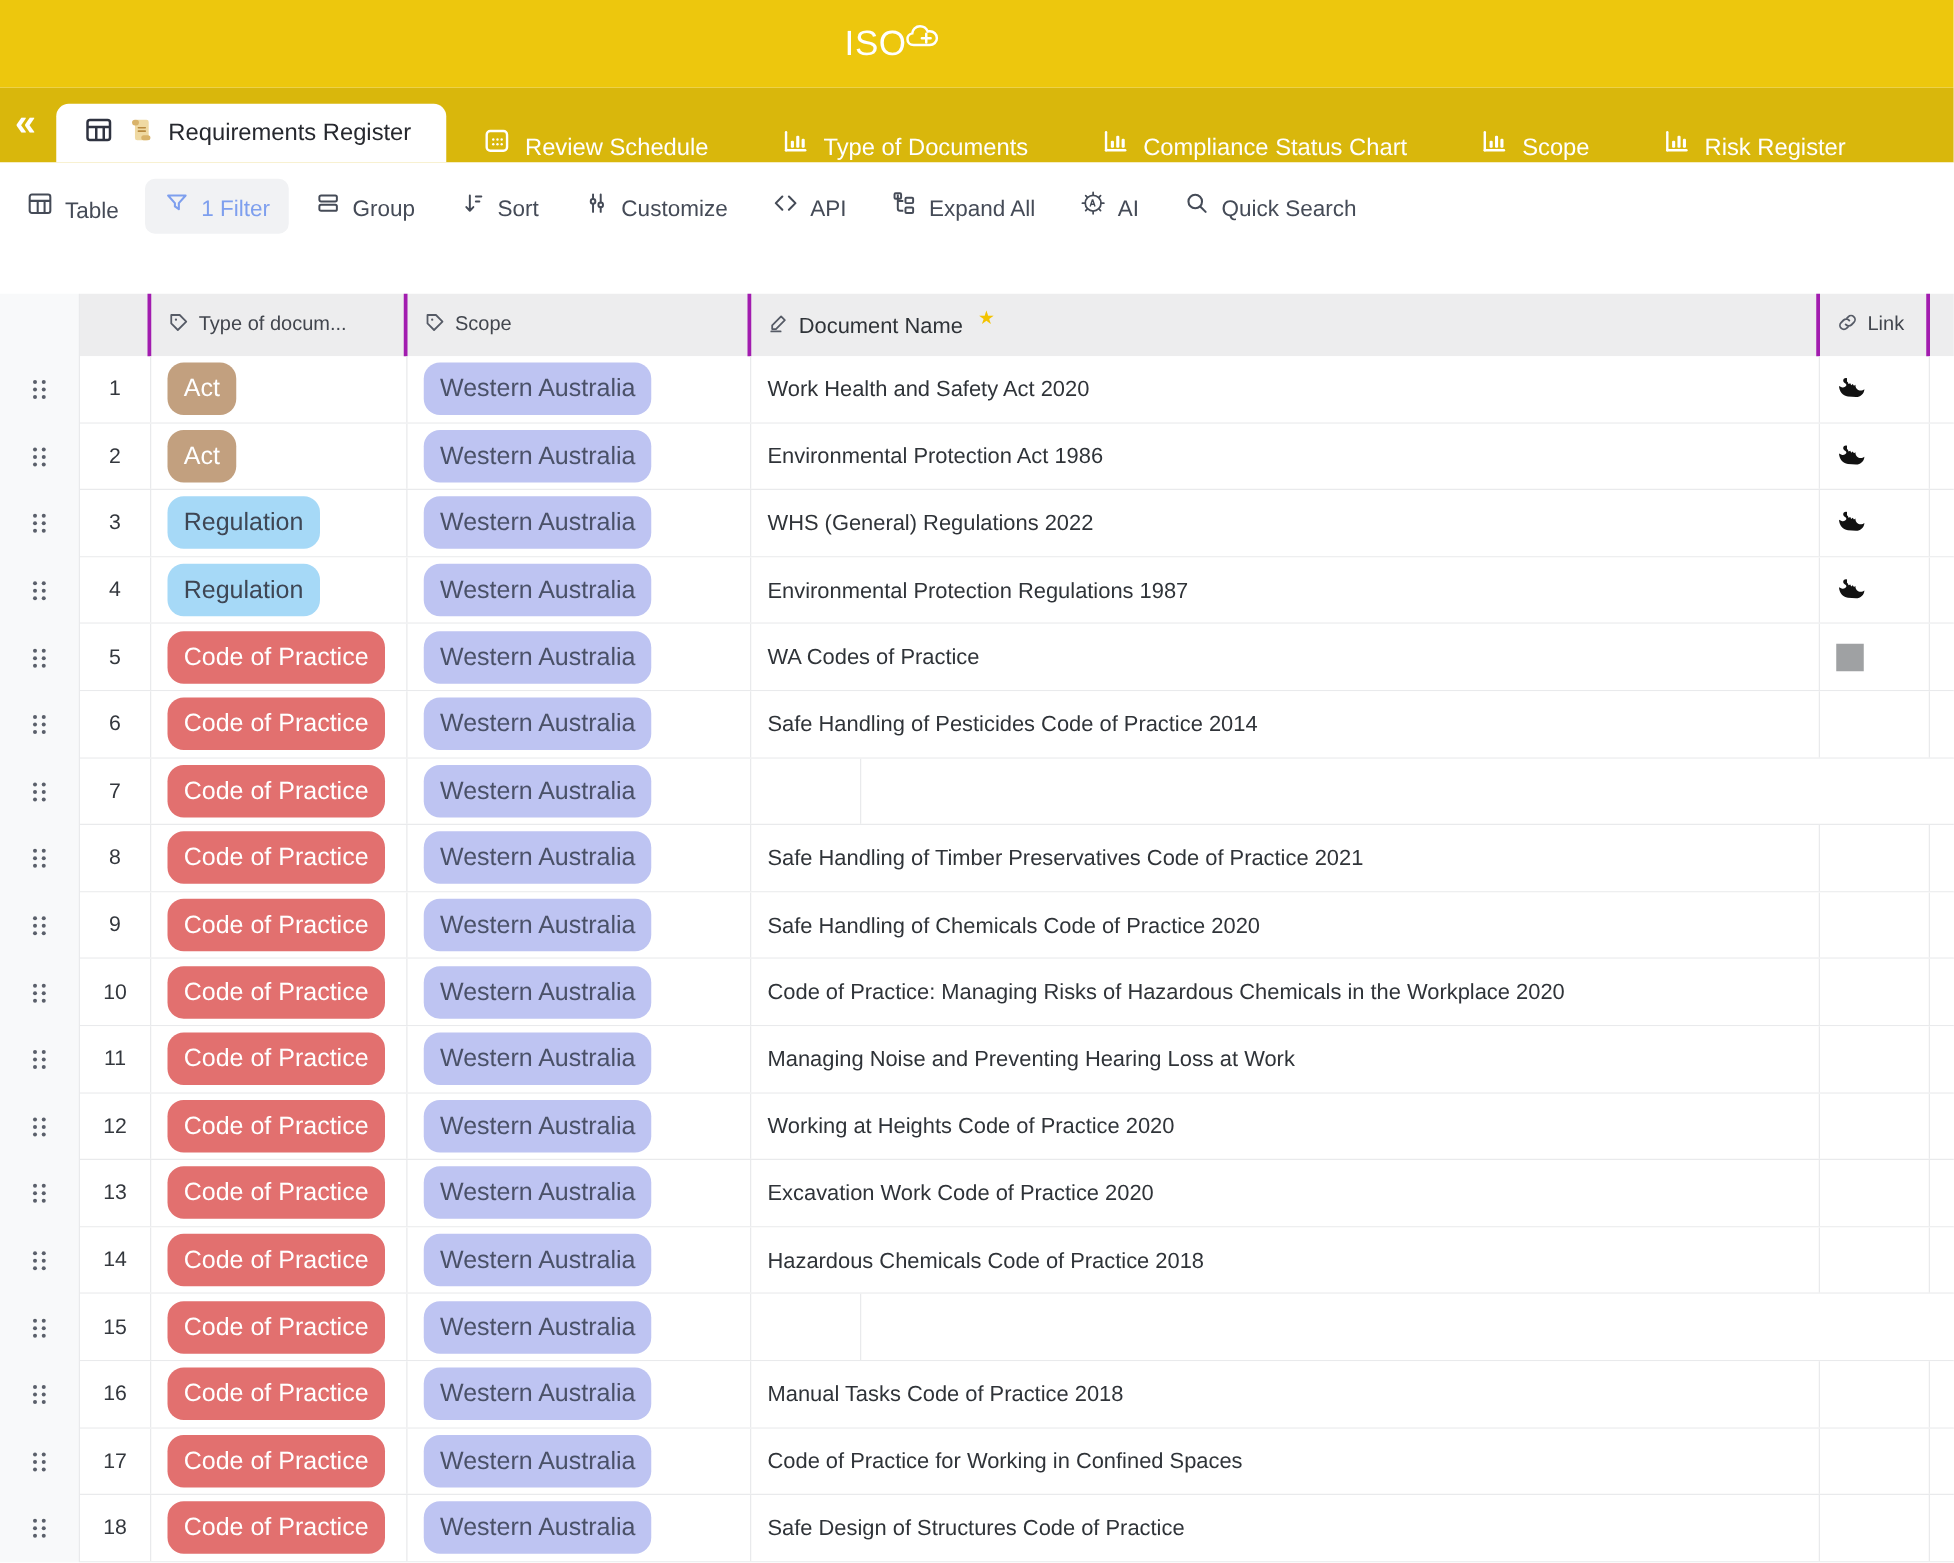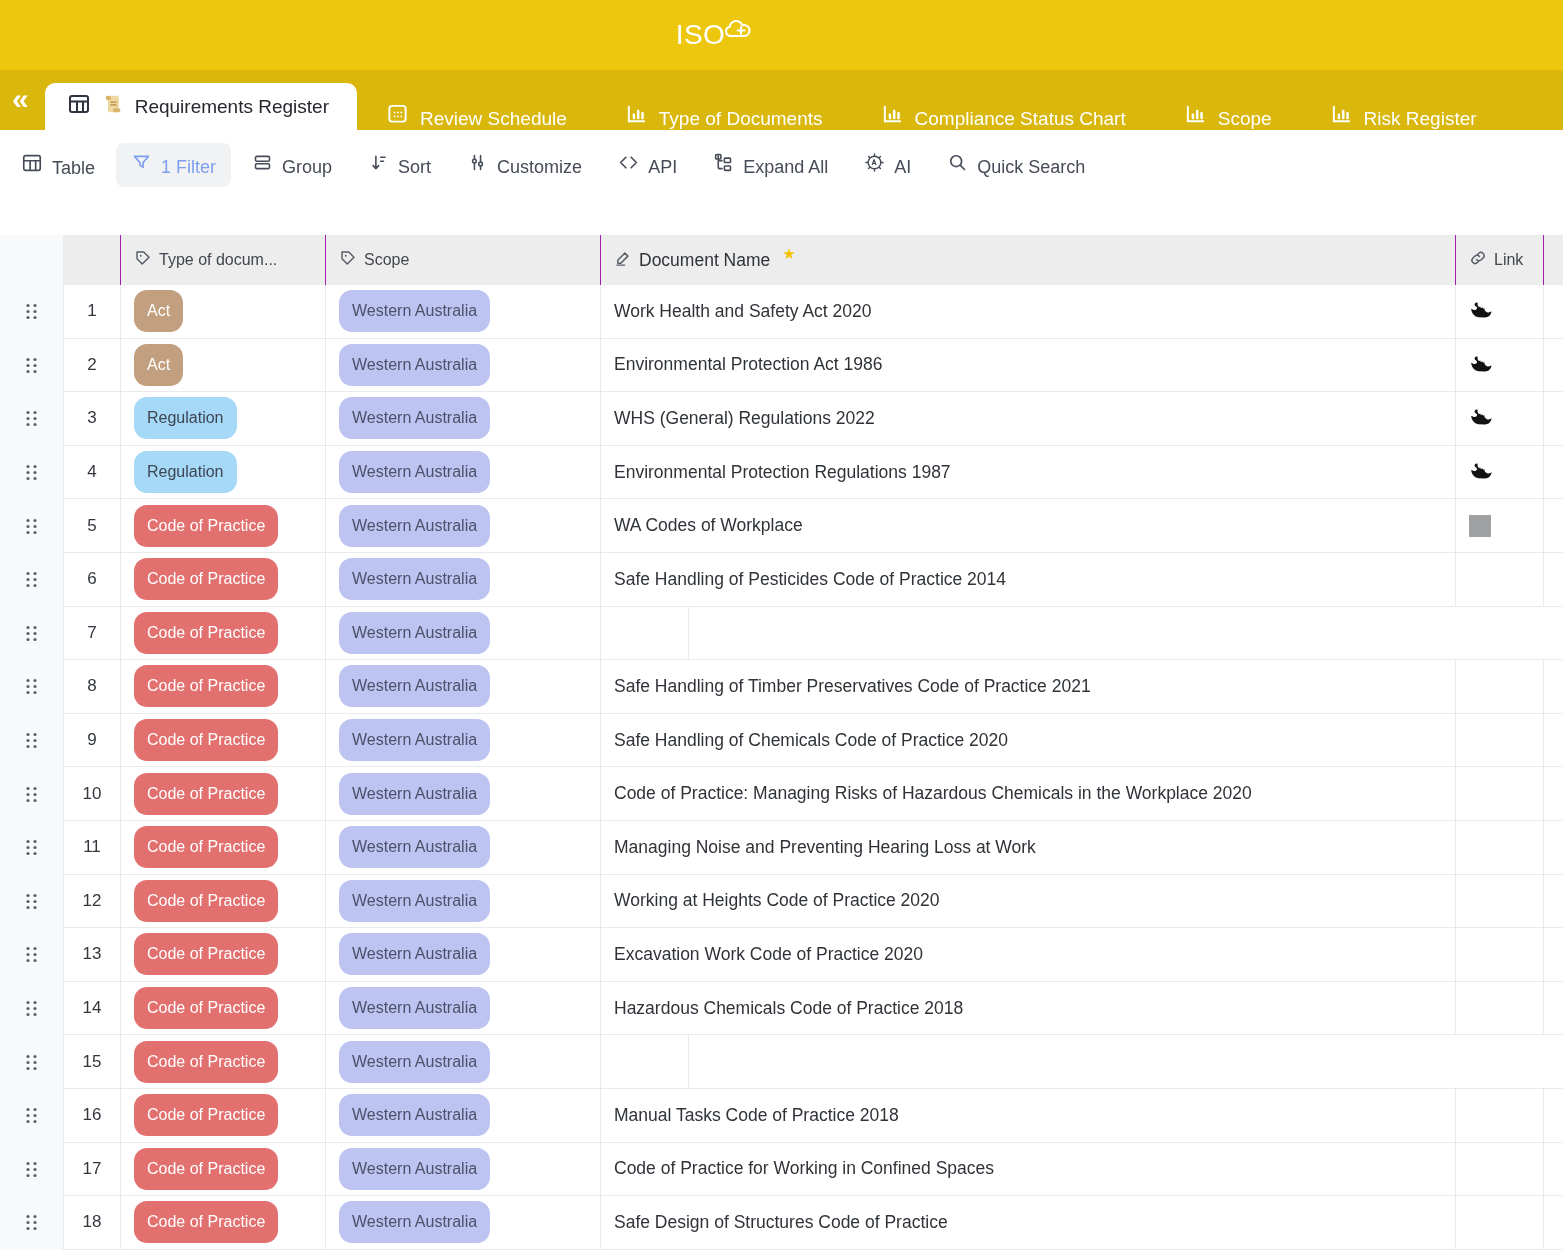--- a/index.html
+++ b/index.html
@@ -32,30 +32,30 @@
   .titem{display:flex;align-items:flex-end;gap:9px;margin-right:36px;cursor:pointer}
   .titem svg{flex:0 0 auto}
   .filter-chip{background:#F1F2F4;border-radius:8px;padding:9px 15px;color:var(--c-filter);margin-left:-15px;margin-right:21px}
   
   .table-area{display:flex;margin-top:35px;height:1015px}
   .gutter{width:63px;background:#F8F9FA;flex:0 0 63px}
   .gutter .spacer{height:50px}
   .handle{height:53.6px;display:flex;align-items:center;justify-content:center;cursor:grab}
   .grid{flex:1;border-left:1px solid var(--c-border)}
   .headrow{display:flex;height:50px;background:var(--c-headerbg)}
-  .hcell{display:flex;align-items:center;gap:7px;font-size:16px;color:#42464E;border-right:1px solid #a21caf;padding-left:13px;cursor:pointer}
+  .hcell{display:flex;align-items:center;gap:7px;font-size:16px;color:#42464E;border-right:3px solid #a21caf;padding-left:13px;cursor:pointer}
   .row{display:flex;height:53.6px;border-bottom:1px solid var(--c-border);background:#fff}
   .cell{display:flex;align-items:center;border-right:1px solid var(--c-border);padding-left:13px;overflow:hidden}
   .c-num{width:57px;flex:0 0 57px;justify-content:center;padding-left:0;font-size:17px}
   .c-type{width:205px;flex:0 0 205px}
   .c-scope{width:275px;flex:0 0 275px}
   .c-name{width:855px;flex:0 0 855px;font-size:17.5px;color:#2F3338}
   .c-link{width:88px;flex:0 0 88px}
   .c-extra{width:20px;flex:0 0 20px;border-right:none;padding-left:0}
-  .badge{display:inline-block;border-radius:13px;padding:12px 13px;font-size:16px;line-height:18px;white-space:nowrap}
+  .badge{display:inline-block;border-radius:13px;padding:12px 13px;font-size:20px;line-height:18px;white-space:nowrap}
   .graysq{width:22px;height:22px;background:#9FA1A3}
   .star{color:var(--c-star);font-size:15px;margin-left:5px;margin-top:-12px}
 </style>
 </head>
 <body>
 
 <svg width="0" height="0" style="position:absolute">
   <defs>
     <g id="def-swan">
       <path fill="#121212" d="M10.2 2.1c-2-.7-3.9.8-3.6 2.6.2 1.1 1.2 1.7 2.1 2.3.9.5 1.2 1.6.5 2.5-.9 1.2-2.7 1.5-4.1 1L2.6 9.4c.3 5.2 3.3 9 8.5 10l7.6.4c4.5 0 7.6-3.1 8-7.4-1.6 1.4-4 1.8-5.9.7-1.8-.9-2.8-2.8-2.6-4.8l-1.4.9-1.2-1.7-1.4 1.1-.9-1.9-1.7.9c-.1-1-.6-1.8-1.4-2.4z"></path>
@@ -561,21 +561,21 @@
   </div>
 
   <div class="row">
     <div class="cell c-num">5</div>
     <div class="cell c-type">
       <span class="badge" style="background: rgb(226, 112, 111); color: rgb(255, 255, 255);">Code of Practice</span>
     </div>
     <div class="cell c-scope">
       <span class="badge" style="background: rgb(190, 196, 242); color: rgb(74, 81, 104);">Western Australia</span>
     </div>
-    <div class="cell c-name">WA Codes of Workplace</div>
+    <div class="cell c-name">WA Codes of Practice</div>
     <div class="cell c-link">
           <div class="graysq"></div>
         </div>
     <div class="cell c-extra"></div>
   </div>
 
   <div class="row">
     <div class="cell c-num">6</div>
     <div class="cell c-type">
       <span class="badge" style="background: rgb(226, 112, 111); color: rgb(255, 255, 255);">Code of Practice</span>

